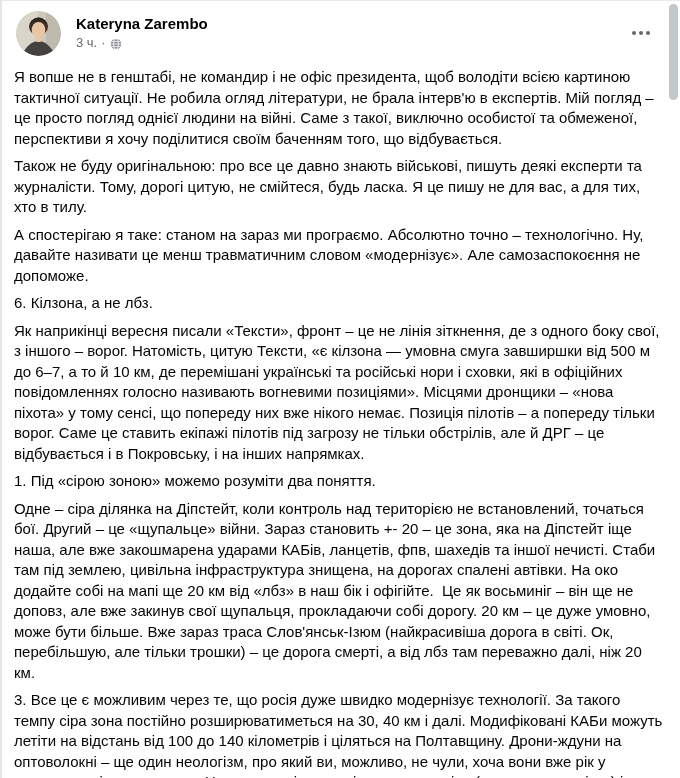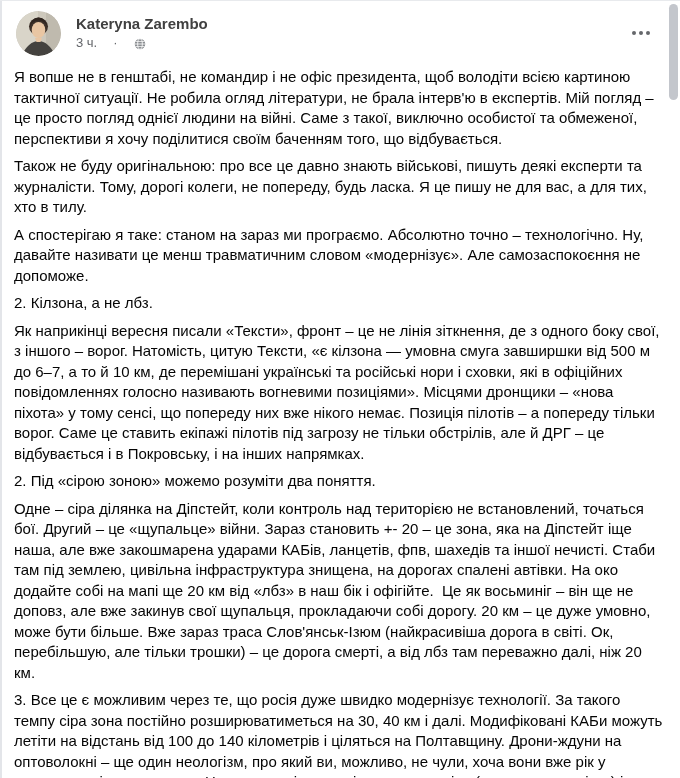--- a/index.html
+++ b/index.html
@@ -34,28 +34,28 @@
     border-radius: 50%;
     overflow: hidden;
     flex: 0 0 auto;
     cursor: pointer;
     box-shadow: inset 0 0 0 1px rgba(0,0,0,0.08);
   }
   .header-text { margin-left: 15px; padding-top: 3px; }
   .author-name {
     font-size: 15px;
     font-weight: 700;
-    color: #404040;
+    color: #000000;
     line-height: 19px;
     cursor: pointer;
   }
   .post-meta {
     display: flex;
     align-items: center;
-    gap: 16px;
+    gap: 4px;
     margin-top: 2px;
     font-size: 13px;
     color: #65676b;
     line-height: 16px;
   }
   .timestamp { cursor: pointer; }
   .globe-icon { display: inline-flex; margin-top: 1px; }
   .menu-button {
     position: absolute;
     top: 20px;
@@ -144,25 +144,25 @@
   </div>
 
   <div class="menu-button">
     <span class="dot"></span>
     <span class="dot"></span>
     <span class="dot"></span>
   </div>
 
   <div class="post-body">
       <p class="post-paragraph">Я вопше не в генштабі, не командир і не офіс президента, щоб володіти всією картиною тактичної ситуації. Не робила огляд літератури, не брала інтерв'ю в експертів. Мій погляд – це просто погляд однієї людини на війні. Саме з такої, виключно особистої та обмеженої, перспективи я хочу поділитися своїм баченням того, що відбувається.</p>
-      <p class="post-paragraph">Також не буду оригінальною: про все це давно знають військові, пишуть деякі експерти та журналісти. Тому, дорогі колеги, не попереду, будь ласка. Я це пишу не для вас, а для тих, хто в тилу.</p>
+      <p class="post-paragraph">Також не буду оригінальною: про все це давно знають військові, пишуть деякі експерти та журналісти. Тому, дорогі цитую, не смійтеся, будь ласка. Я це пишу не для вас, а для тих, хто в тилу.</p>
       <p class="post-paragraph">А спостерігаю я таке: станом на зараз ми програємо. Абсолютно точно – технологічно. Ну, давайте називати це менш травматичним словом «модернізує». Але самозаспокоєння не допоможе.</p>
-      <p class="post-paragraph">2. Кілзона, а не лбз.</p>
+      <p class="post-paragraph">6. Кілзона, а не лбз.</p>
       <p class="post-paragraph">Як наприкінці вересня писали «Тексти», фронт – це не лінія зіткнення, де з одного боку свої, з іншого – ворог. Натомість, цитую Тексти, «є кілзона — умовна смуга завширшки від 500 м до 6–7, а то й 10 км, де перемішані українські та російські нори і сховки, які в офіційних повідомленнях голосно називають вогневими позиціями». Місцями дронщики – «нова піхота» у тому сенсі, що попереду них вже нікого немає. Позиція пілотів – а попереду тільки ворог. Саме це ставить екіпажі пілотів під загрозу не тільки обстрілів, але й ДРГ – це відбувається і в Покровську, і на інших напрямках.</p>
-      <p class="post-paragraph">2. Під «сірою зоною» можемо розуміти два поняття.</p>
+      <p class="post-paragraph">1. Під «сірою зоною» можемо розуміти два поняття.</p>
       <p class="post-paragraph">Одне – сіра ділянка на Діпстейт, коли контроль над територією не встановлений, точаться бої. Другий – це «щупальце» війни. Зараз становить +- 20 – це зона, яка на Діпстейт іще наша, але вже закошмарена ударами КАБів, ланцетів, фпв, шахедів та іншої нечисті. Стаби там під землею, цивільна інфраструктура знищена, на дорогах спалені автівки. На око додайте собі на мапі ще 20 км від «лбз» в наш бік і офігійте.  Це як восьминіг – він ще не доповз, але вже закинув свої щупальця, прокладаючи собі дорогу. 20 км – це дуже умовно, може бути більше. Вже зараз траса Слов'янськ-Ізюм (найкрасивіша дорога в світі. Ок, перебільшую, але тільки трошки) – це дорога смерті, а від лбз там переважно далі, ніж 20 км.</p>
       <p class="post-paragraph">3. Все це є можливим через те, що росія дуже швидко модернізує технології. За такого темпу сіра зона постійно розширюватиметься на 30, 40 км і далі. Модифіковані КАБи можуть летіти на відстань від 100 до 140 кілометрів і ціляться на Полтавщину. Дрони-ждуни на оптоволокні – ще один неологізм, про який ви, можливо, не чули, хоча вони вже рік у застосуванні противником. Це дрони, які сидять і чекають на ціль (наприклад, автівку) і атакують при наближенні. Я впевнена, що є купа інших розробок, з якими конкретно я не стикалася.</p>
     </div>
 
   <div class="scrollbar-track">
     <div class="scrollbar-thumb"></div>
   </div>
 </div>
 
 </body></html>

